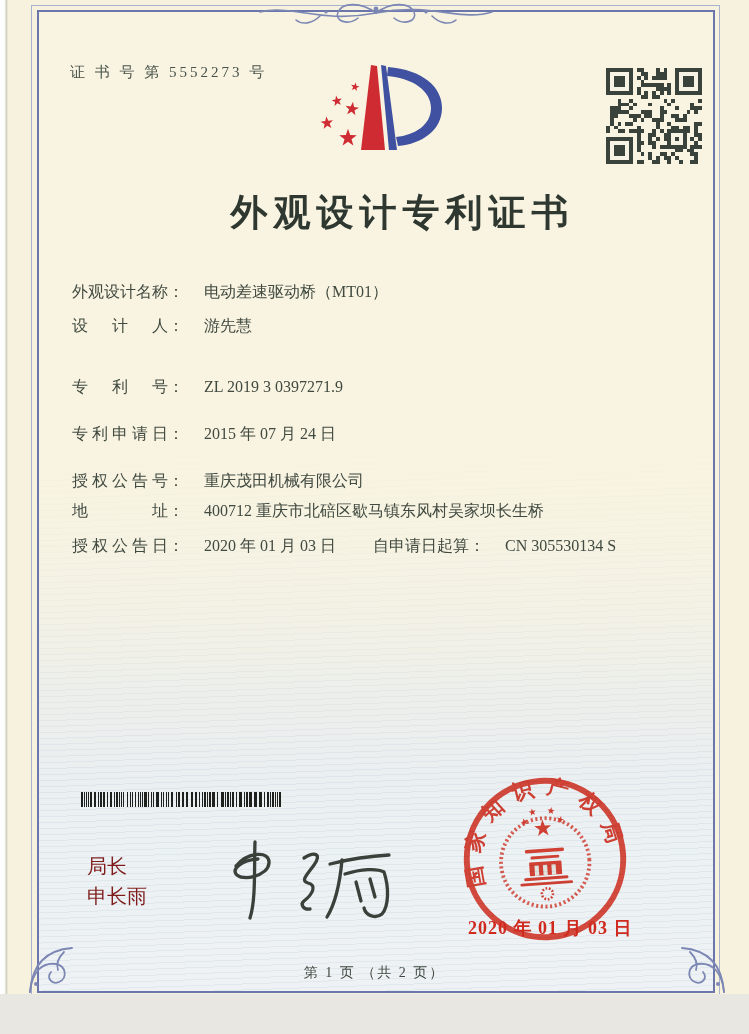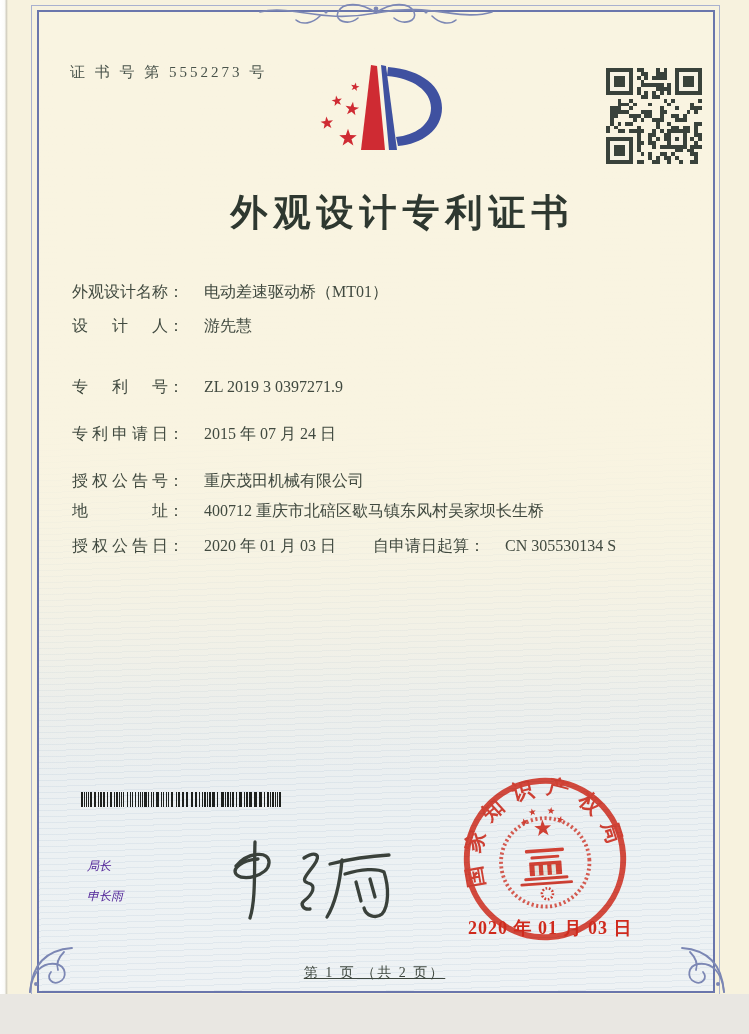--- a/index.html
+++ b/index.html
@@ -24,28 +24,28 @@
         letter-spacing:6px;color:#2e3830;z-index:5;padding-left:28px;}
   .frow{position:absolute;left:72px;width:620px;font-size:16px;color:#414a40;z-index:5;white-space:nowrap;}
   .flabel{display:inline-block;width:96px;text-align:justify;text-align-last:justify;vertical-align:bottom;}
   .fcolon{display:inline-block;}
   .fvalue{margin-left:20px;}
   .fgroup2{position:absolute;left:301px;top:0;}
   .paras{position:absolute;left:70px;top:597px;width:614px;font-size:15px;line-height:23.5px;
         color:#454e42;text-align:justify;z-index:5;}
   .paras p{margin:0;text-indent:2em;}
   .barcode{position:absolute;left:81px;top:792px;z-index:5;}
-  .signer{position:absolute;left:87px;top:851px;font-size:12px;color:#4c1d95;line-height:30px;z-index:5;
-        font-family:"Liberation Sans","DejaVu Sans",sans-serif;font-style:italic;}
+  .signer{position:absolute;left:87px;top:851px;font-size:20px;color:#7f1d1d;line-height:30px;z-index:5;
+        font-family:"Liberation Sans","DejaVu Sans",sans-serif;}
   .signature{position:absolute;left:212px;top:824px;z-index:6;}
   .seal{position:absolute;left:460px;top:774px;z-index:6;transform:rotate(-4deg);opacity:.93;mix-blend-mode:multiply;}
   .seal-date{position:absolute;left:468px;top:916px;font-size:18px;font-weight:bold;letter-spacing:1px;
         color:#cf2a1d;z-index:7;}
   .page-ind{position:absolute;left:0;top:964px;width:749px;text-align:center;font-size:14px;color:#3d463e;
-        letter-spacing:2px;z-index:5;text-decoration:underline;}
+        letter-spacing:2px;z-index:5;}
   .back-note{position:absolute;left:0;top:1008px;width:749px;text-align:center;font-size:15px;color:#4b4c40;
         letter-spacing:2px;z-index:5;margin-top:47px;}
   .flour-top{position:absolute;left:256px;top:0;z-index:4;}
   .flour-bl{position:absolute;left:24px;top:944px;z-index:4;}
   .flour-br{position:absolute;left:678px;top:944px;z-index:4;transform:scaleX(-1);}
 </style>
 </head>
 <body>
 
 <div class="page">

